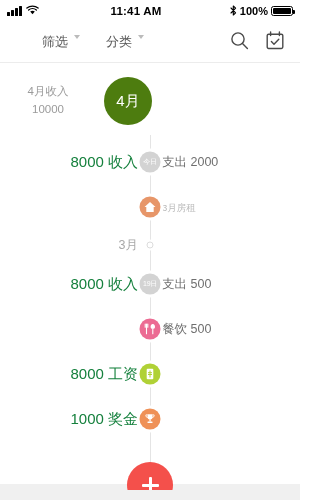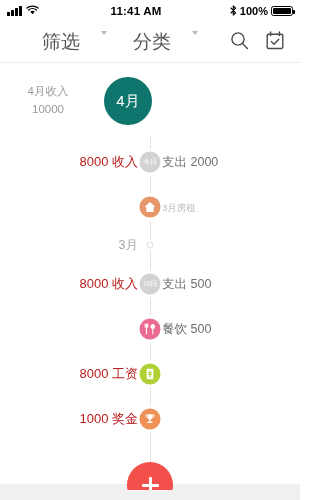--- a/index.html
+++ b/index.html
@@ -47,22 +47,22 @@
     height:40px;
     display:flex;
     align-items:center;
     justify-content:center;
     gap:0px;
     padding:0 14px;
     position:relative;
   }
   .tb-menu { display:flex; align-items:center; gap:26px; margin-left:28px; }
   .tb-item {
-    display:flex; align-items:flex-start; gap:21px;
-    font-size:19px; color:#555;
+    display:flex; align-items:flex-start; gap:6px;
+    font-size:13px; color:#555;
   }
   .caret {
     width:0;height:0;
     border-left:3.5px solid transparent;
     border-right:3.5px solid transparent;
     border-top:4px solid #bbb;
     margin-top:2px;
   }
   .tb-actions {
     display:flex; align-items:center; gap:14px;
@@ -76,21 +76,21 @@
     display:flex; align-items:center; justify-content:flex-start;
     padding:14px 0 10px;
   }
   .sum-col {
     width:96px; text-align:center;
     font-size:11.5px; color:#9b9b9b; line-height:1.55;
   }
   .sum-col .val { font-size:11.5px; color:#9b9b9b; }
   .month-circle {
     width:48px;height:48px;border-radius:50%;
-    background:#0f766e;
+    background:#4d7c0f;
     color:#fff; font-size:15px;
     display:flex;align-items:center;justify-content:center;
     margin:0 8px;
     flex:0 0 auto;
   }
 
   
   .timeline {
     position:relative;
     padding-top:4px;
@@ -104,21 +104,21 @@
   }
   .row {
     position:relative;
     height:45px;
     display:flex; align-items:center;
   }
   .left-txt {
     position:absolute; right:calc(100% - 138px); top:50%;
     transform:translateY(-50%);
     white-space:nowrap; text-align:right;
-    font-size:13px; color:#b91c1c;
+    font-size:15px; color:#15803d;
   }
   .right-txt {
     position:absolute; left:162px; top:50%;
     transform:translateY(-50%);
     white-space:nowrap;
     font-size:12.5px; color:#6f6f6f;
   }
   .right-txt .sub {
     display:block; font-size:9.5px; color:#b9b9b9; margin-top:2px;
   }

